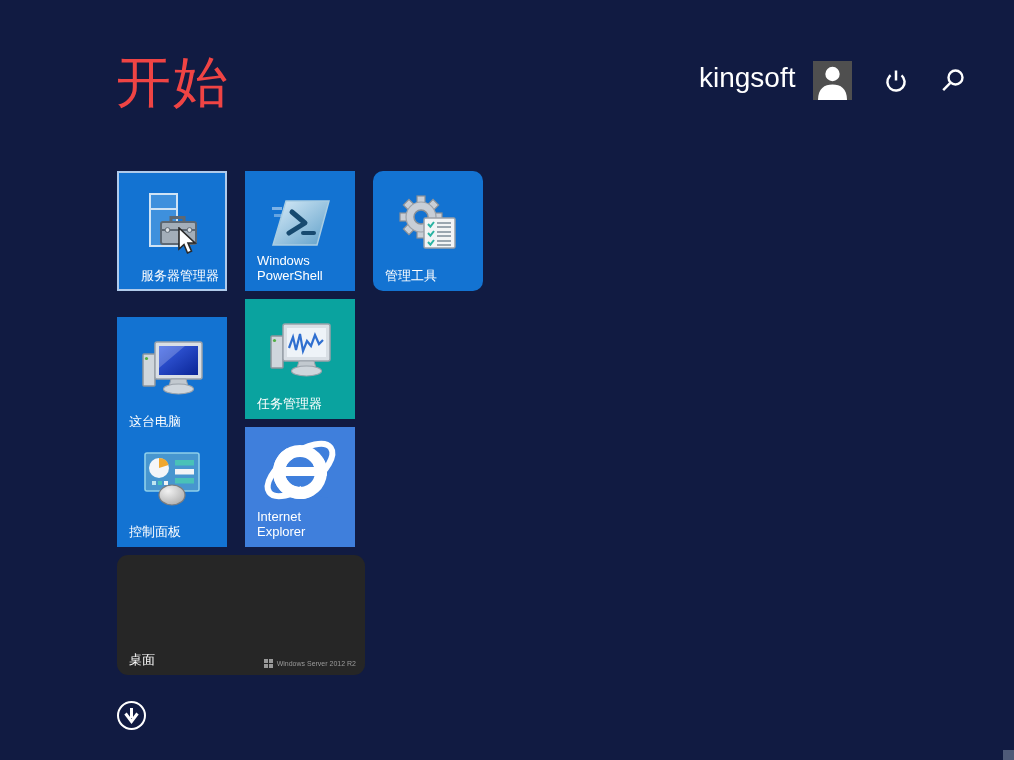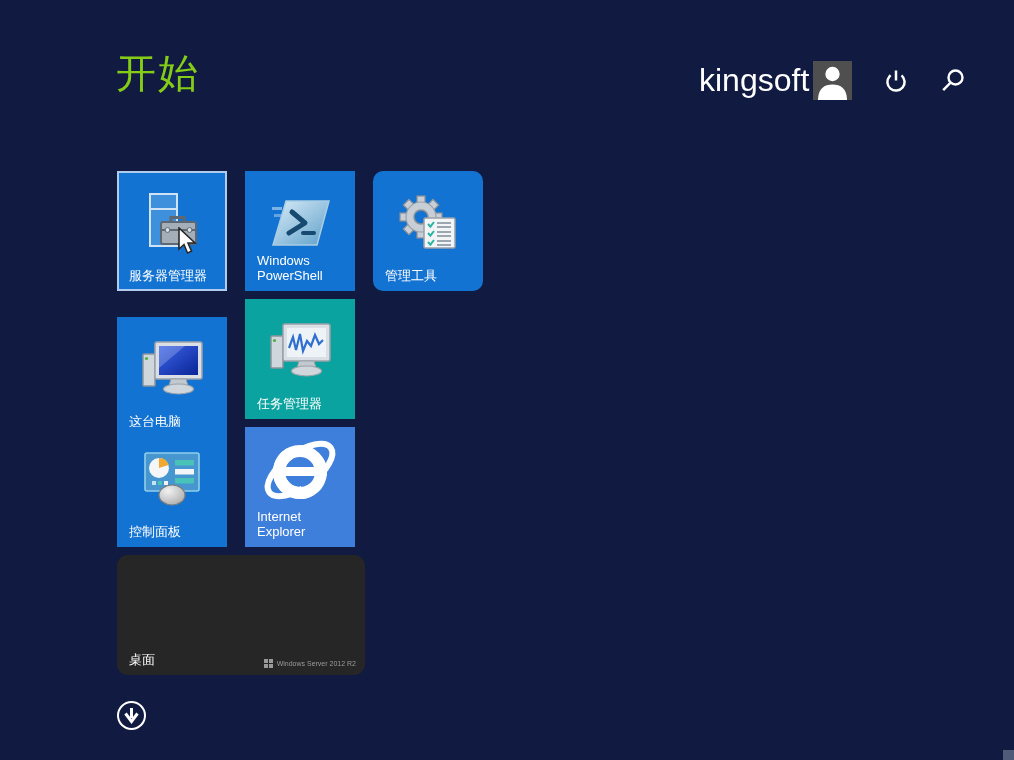--- a/index.html
+++ b/index.html
@@ -7,25 +7,25 @@
   body {
     position:relative;
     background:#111b42;
     font-family:"Liberation Sans","DejaVu Sans",sans-serif;
     color:#fff;
     -webkit-font-smoothing:antialiased;
   }
   
   .page-title {
     position:absolute; left:116px; top:46px;
-    font-size:40px; font-weight:200; letter-spacing:2px; color:#84cc16;
+    font-size:55px; font-weight:200; letter-spacing:2px; color:#ef4444;
   }
   .user-name {
     position:absolute; left:699px; top:62px;
-    font-size:32px; font-weight:300; color:#fff; white-space:nowrap;
+    font-size:28px; font-weight:300; color:#fff; white-space:nowrap;
   }
   .avatar {
     position:absolute; left:813px; top:61px; width:39px; height:39px;
     background:#4f4f4f; overflow:hidden;
   }
   .sys-icon { position:absolute; display:block; }
   .power-icon  { left:882px; top:67px; }
   .search-icon { left:940px; top:68px; }
   
   .tile-grid { position:absolute; left:117px; top:171px; width:500px; height:510px; }
@@ -90,21 +90,21 @@
 
 <div class="sys-icon search-icon">
   <svg width="26" height="26" viewBox="0 0 26 26">
     <circle cx="15.5" cy="9.5" r="7" fill="none" stroke="#ffffff" stroke-width="2.4"></circle>
     <line x1="10.3" y1="14.9" x2="3.2" y2="22.2" stroke="#ffffff" stroke-width="2.4"></line>
   </svg>
 </div>
 
 <div class="tile-grid">
 
-  <div class="tile t-pos-0 hovered" style="background-color: rgb(19, 115, 210);">
+  <div class="tile t-pos-0 hovered" style="background-color: rgb(19, 115, 210); text-align: right;">
     <div class="icon-wrap">
       <svg width="62" height="62" viewBox="0 0 62 62">
         <rect x="9" y="2" width="27" height="52" fill="#3e90dd" stroke="#cfe3f5" stroke-width="2"></rect>
         <line x1="9" y1="17" x2="36" y2="17" stroke="#cfe3f5" stroke-width="2"></line>
         <path d="M30,31 v-5.5 h13 v5.5" fill="none" stroke="#5d6873" stroke-width="3"></path>
         <rect x="20" y="30" width="35" height="22" rx="2" fill="#a3aeb9" stroke="#5d6873" stroke-width="2"></rect>
         <line x1="20" y1="38" x2="55" y2="38" stroke="#5d6873" stroke-width="2"></line>
         <circle cx="26.5" cy="38" r="2.4" fill="#dde2e6" stroke="#5d6873" stroke-width="1"></circle>
         <circle cx="48.5" cy="38" r="2.4" fill="#dde2e6" stroke="#5d6873" stroke-width="1"></circle>
       </svg>

